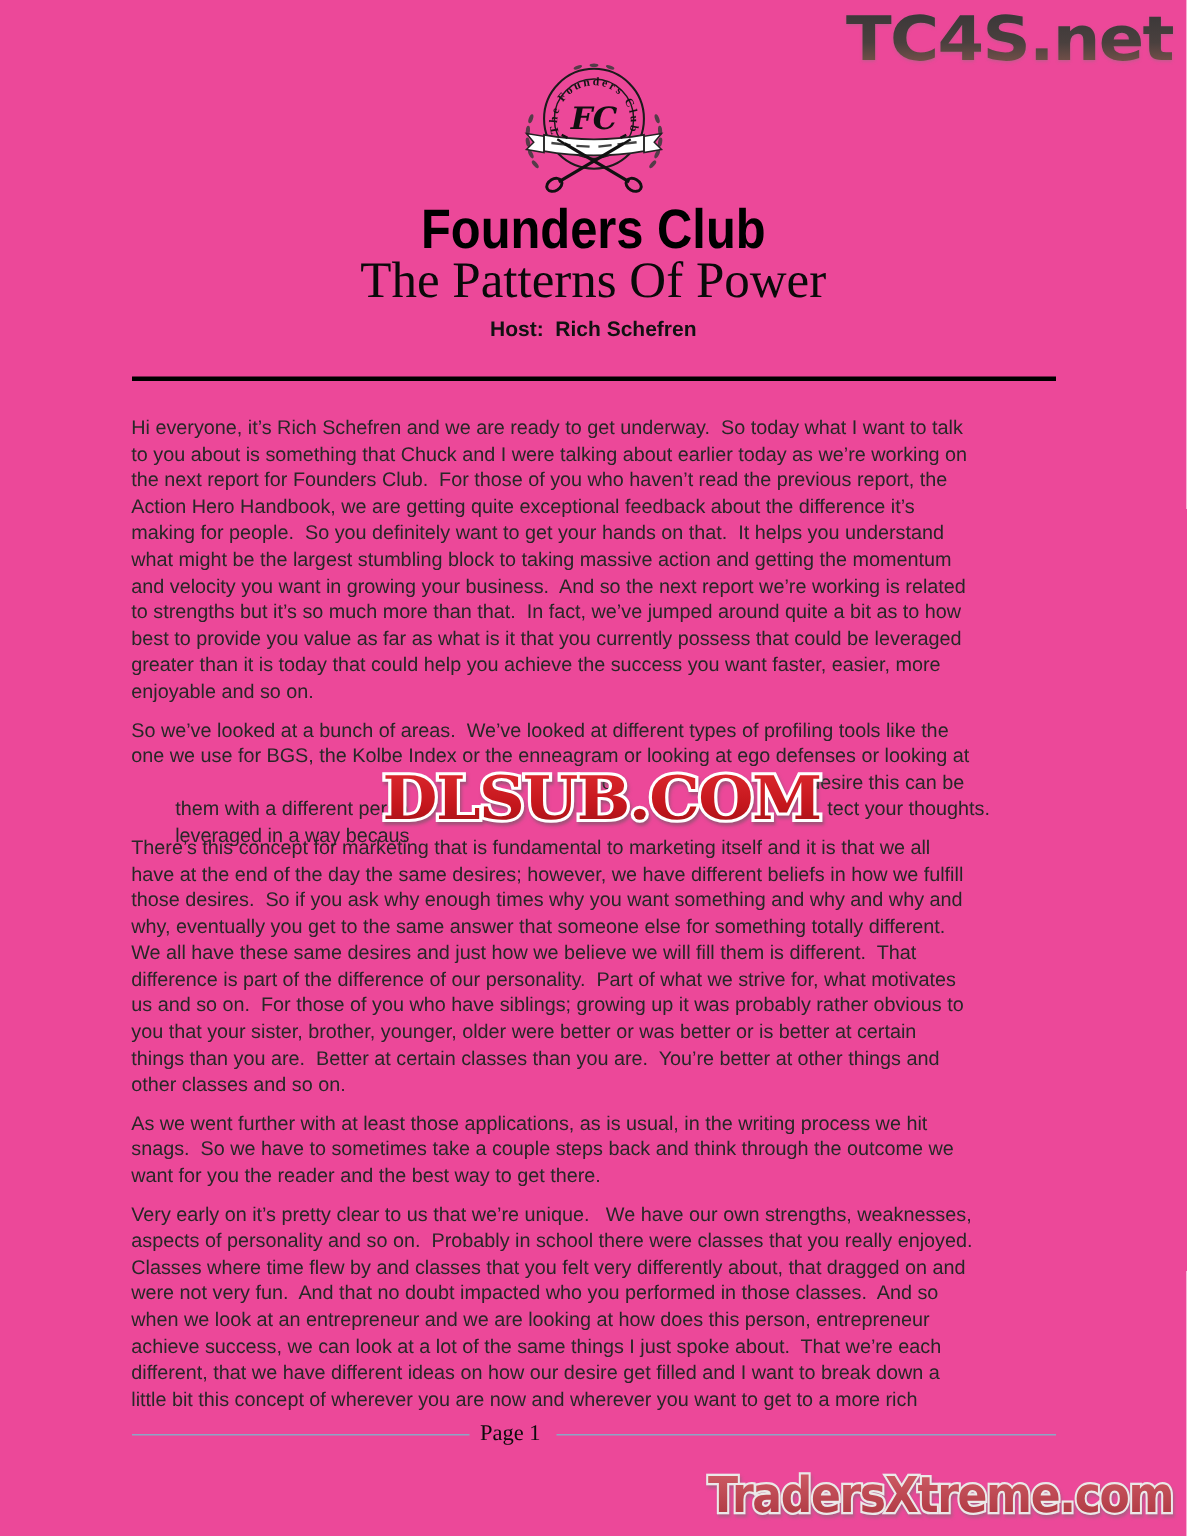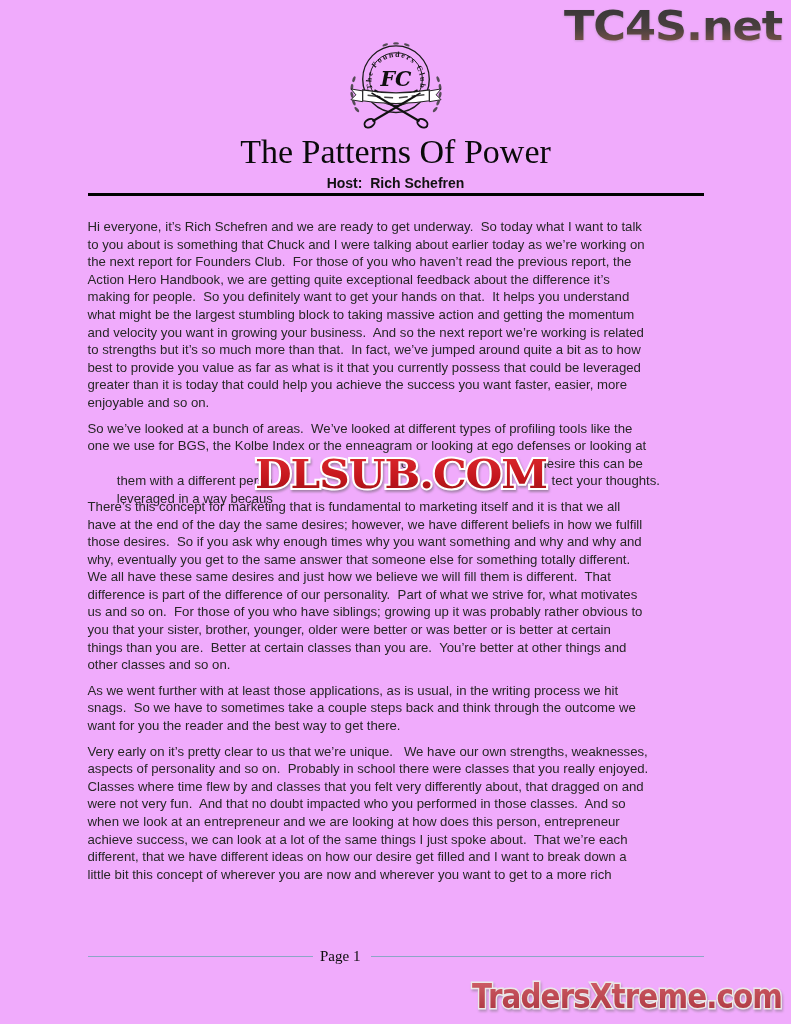--- a/index.html
+++ b/index.html
@@ -1,17 +1,17 @@
 <!DOCTYPE html>
 <html><head>
 <meta charset="utf-8">
 <style>
   html,body { margin:0; padding:0; background:#fff; }
   .page {
-    position:relative; width:791px; height:1024px; background:#f0abfc;
+    position:relative; width:791px; height:1024px; background:#ec4899;
     font-family:"Liberation Sans", sans-serif; color:#272727; overflow:hidden;
   }
 
   
   .tc4s { position:absolute; top:1px; right:5px; }
   .tc4s text {
     font-family:"DejaVu Sans", sans-serif; font-weight:bold; font-size:41px;
     letter-spacing:-1px;
     filter:drop-shadow(0 1px 1px rgba(120,120,120,.35));
   }
@@ -25,21 +25,21 @@
     display:inline-block; margin-top:2px;
     font-weight:700; font-size:37px; line-height:34px; color:#000;
     transform:scaleX(.88);
   }
   .subtitle {
     font-family:Liberation Serif, serif; font-size:34px; line-height:36px; color:#0a0a0a; margin-top:0;
   }
   .host { font-weight:700; font-size:14px; line-height:20px; color:#111; margin-top:3px; white-space:pre; }
 
   
-  .content { width:616px; margin:0 auto 0; }
+  .content { width:616px; margin:22px auto 0; }
   .rule { border:none; border-top:3px solid #000; margin:0 0 22px 0; }
   .para { margin:0 0 8px 0; font-size:13.2px; line-height:17.6px; white-space:pre; }
   .p2 { position:relative; margin:0 0 8px 0; }
   .p2 .line { font-size:13.2px; line-height:17.6px; white-space:pre; position:relative; height:17.6px; }
   .frag { position:absolute; top:0; white-space:pre; }
   .frag-l3mid { left:307px; }
   .frag-l3r  { left:452px; }
   .frag-l4r  { left:464px; }
 
   
@@ -123,20 +123,21 @@
       </g>
       <g stroke="#111" fill="none">
         <line x1="36" y1="83" x2="80" y2="57" stroke-width="2.2"></line>
         <line x1="84" y1="83" x2="40" y2="57" stroke-width="2.2"></line>
         <ellipse cx="33" cy="85" rx="5.5" ry="4" transform="rotate(-30 33 85)" stroke-width="2"></ellipse>
         <ellipse cx="87" cy="85" rx="5.5" ry="4" transform="rotate(30 87 85)" stroke-width="2"></ellipse>
         <path d="M78 53 l4 -2 M80 57 l5 -3" stroke-width="1.6"></path>
         <path d="M42 53 l-4 -2 M40 57 l-5 -3" stroke-width="1.6"></path>
       </g>
     </svg>
+    <div><span class="title">Founders Club</span></div>
     <div class="subtitle">The Patterns Of Power</div>
     <div class="host">Host:  Rich Schefren</div>
   </div>
 
   <div class="content">
     <hr class="rule">
 
     <p class="para">Hi everyone, it’s Rich Schefren and we are ready to get underway.  So today what I want to talk
 to you about is something that Chuck and I were talking about earlier today as we’re working on
 the next report for Founders Club.  For those of you who haven’t read the previous report, the

